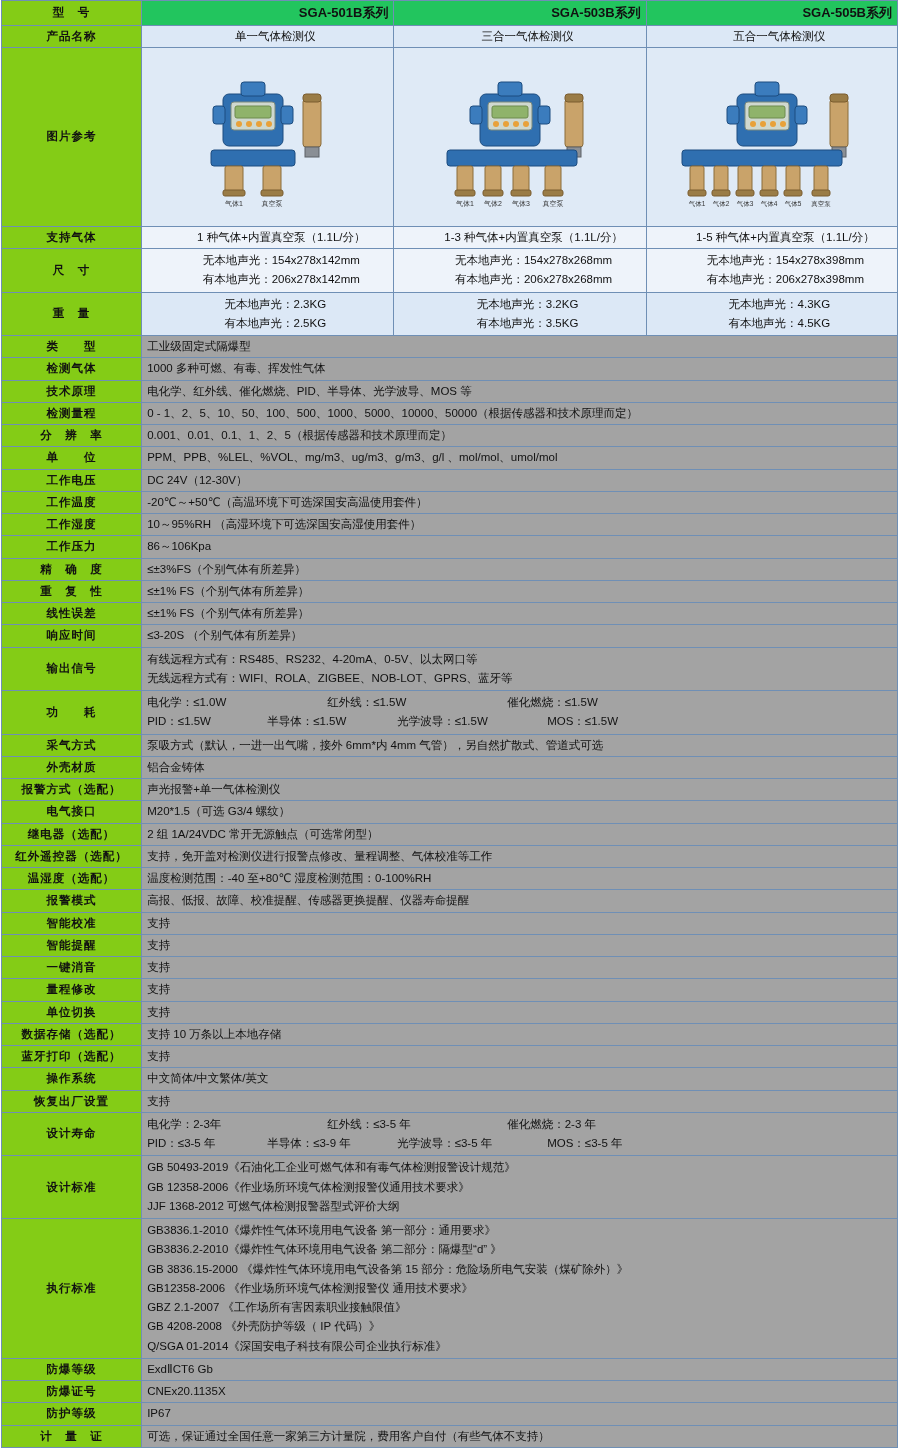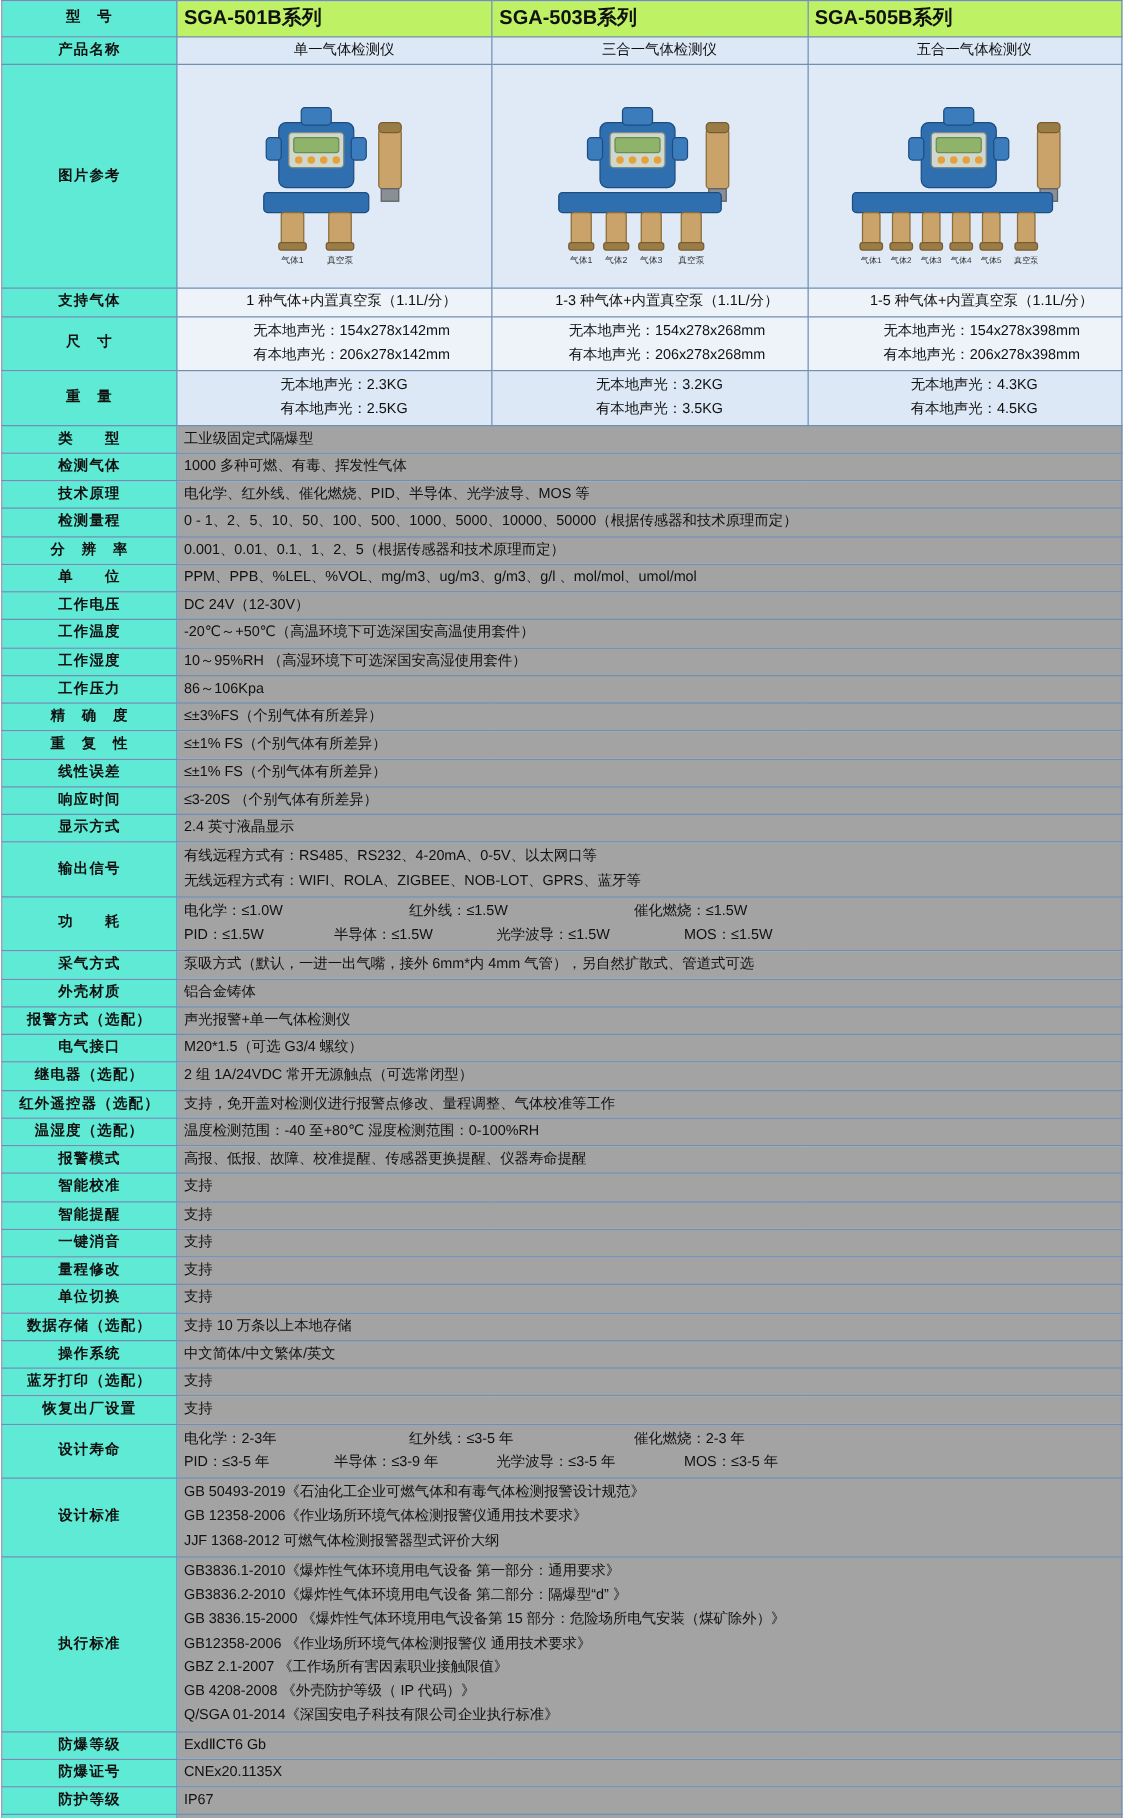--- a/index.html
+++ b/index.html
@@ -1,25 +1,25 @@
 <!DOCTYPE html>
 <html><head>
 <meta charset="utf-8">
 <style>
   html,body{margin:0;padding:0;background:#ffffff;}
   body{font-family:"Liberation Sans","DejaVu Sans",sans-serif;}
   #sheet{width:899px;min-height:1454px;position:relative;background:#fff;}
   table{border-collapse:collapse;width:897px;margin:0 1px;table-layout:fixed;}
   td{border:1px solid #6f8fb5;font-size:11.5px;color:#111;padding:2px 5px;vertical-align:middle;line-height:1.5;}
-  td.label{background:#5eead4;text-align:center;font-weight:bold;width:110px;letter-spacing:1px;color:#111;}
+  td.label{background:#84cc16;text-align:center;font-weight:bold;width:110px;letter-spacing:1px;color:#111;}
   td.val{background:#a3a3a3;}
   td.valc{background:#eef3fa;text-align:center;padding-left:32px;}
   td.valb{background:#dce8f6;text-align:center;padding-left:20px;}
   .sp{letter-spacing:6px;}
-  .modelhdr{background:#bef264;text-align:left;font-weight:bold;font-size:16px;}
+  .modelhdr{background:#22c55e;text-align:right;font-weight:bold;font-size:13px;}
   .two-line div{padding:1px 0;}
   .imgcell{background:#dfeaf6;height:170px;text-align:center;vertical-align:middle;padding:4px 0;}
   .multi div{padding:1px 0;}
   .pwrow{display:flex;}
   .pwrow span{display:inline-block;}
   
   .dev{position:relative;display:inline-block;}
   .dev svg{display:block;}
 </style>
 </head>
@@ -247,24 +247,20 @@
           <td class="val" colspan="3">≤±1% FS（个别气体有所差异）</td>
         </tr>
     <tr>
           <td class="label">线性误差</td>
           <td class="val" colspan="3">≤±1% FS（个别气体有所差异）</td>
         </tr>
     <tr>
           <td class="label">响应时间</td>
           <td class="val" colspan="3">≤3-20S （个别气体有所差异）</td>
         </tr>
-    <tr>
-          <td class="label">显示方式</td>
-          <td class="val" colspan="3">2.4 英寸液晶显示</td>
-        </tr>
 
     <tr>
       <td class="label">输出信号</td>
       <td class="val multi" colspan="3">
         <div>有线远程方式有：RS485、RS232、4-20mA、0-5V、以太网口等</div>
         <div>无线远程方式有：WIFI、ROLA、ZIGBEE、NOB-LOT、GPRS、蓝牙等</div>
       </td>
     </tr>
 
     <tr>
@@ -334,26 +330,26 @@
         </tr>
     <tr>
           <td class="label">单位切换</td>
           <td class="val" colspan="3">支持</td>
         </tr>
     <tr>
           <td class="label">数据存储（选配）</td>
           <td class="val" colspan="3">支持 10 万条以上本地存储</td>
         </tr>
     <tr>
+          <td class="label">蓝牙打印（选配）</td>
+          <td class="val" colspan="3">支持</td>
+        </tr>
+    <tr>
           <td class="label">操作系统</td>
           <td class="val" colspan="3">中文简体/中文繁体/英文</td>
-        </tr>
-    <tr>
-          <td class="label">蓝牙打印（选配）</td>
-          <td class="val" colspan="3">支持</td>
         </tr>
     <tr>
           <td class="label">恢复出厂设置</td>
           <td class="val" colspan="3">支持</td>
         </tr>
 
     <tr>
       <td class="label">设计寿命</td>
       <td class="val multi" colspan="3">
         <div class="pwrow">

